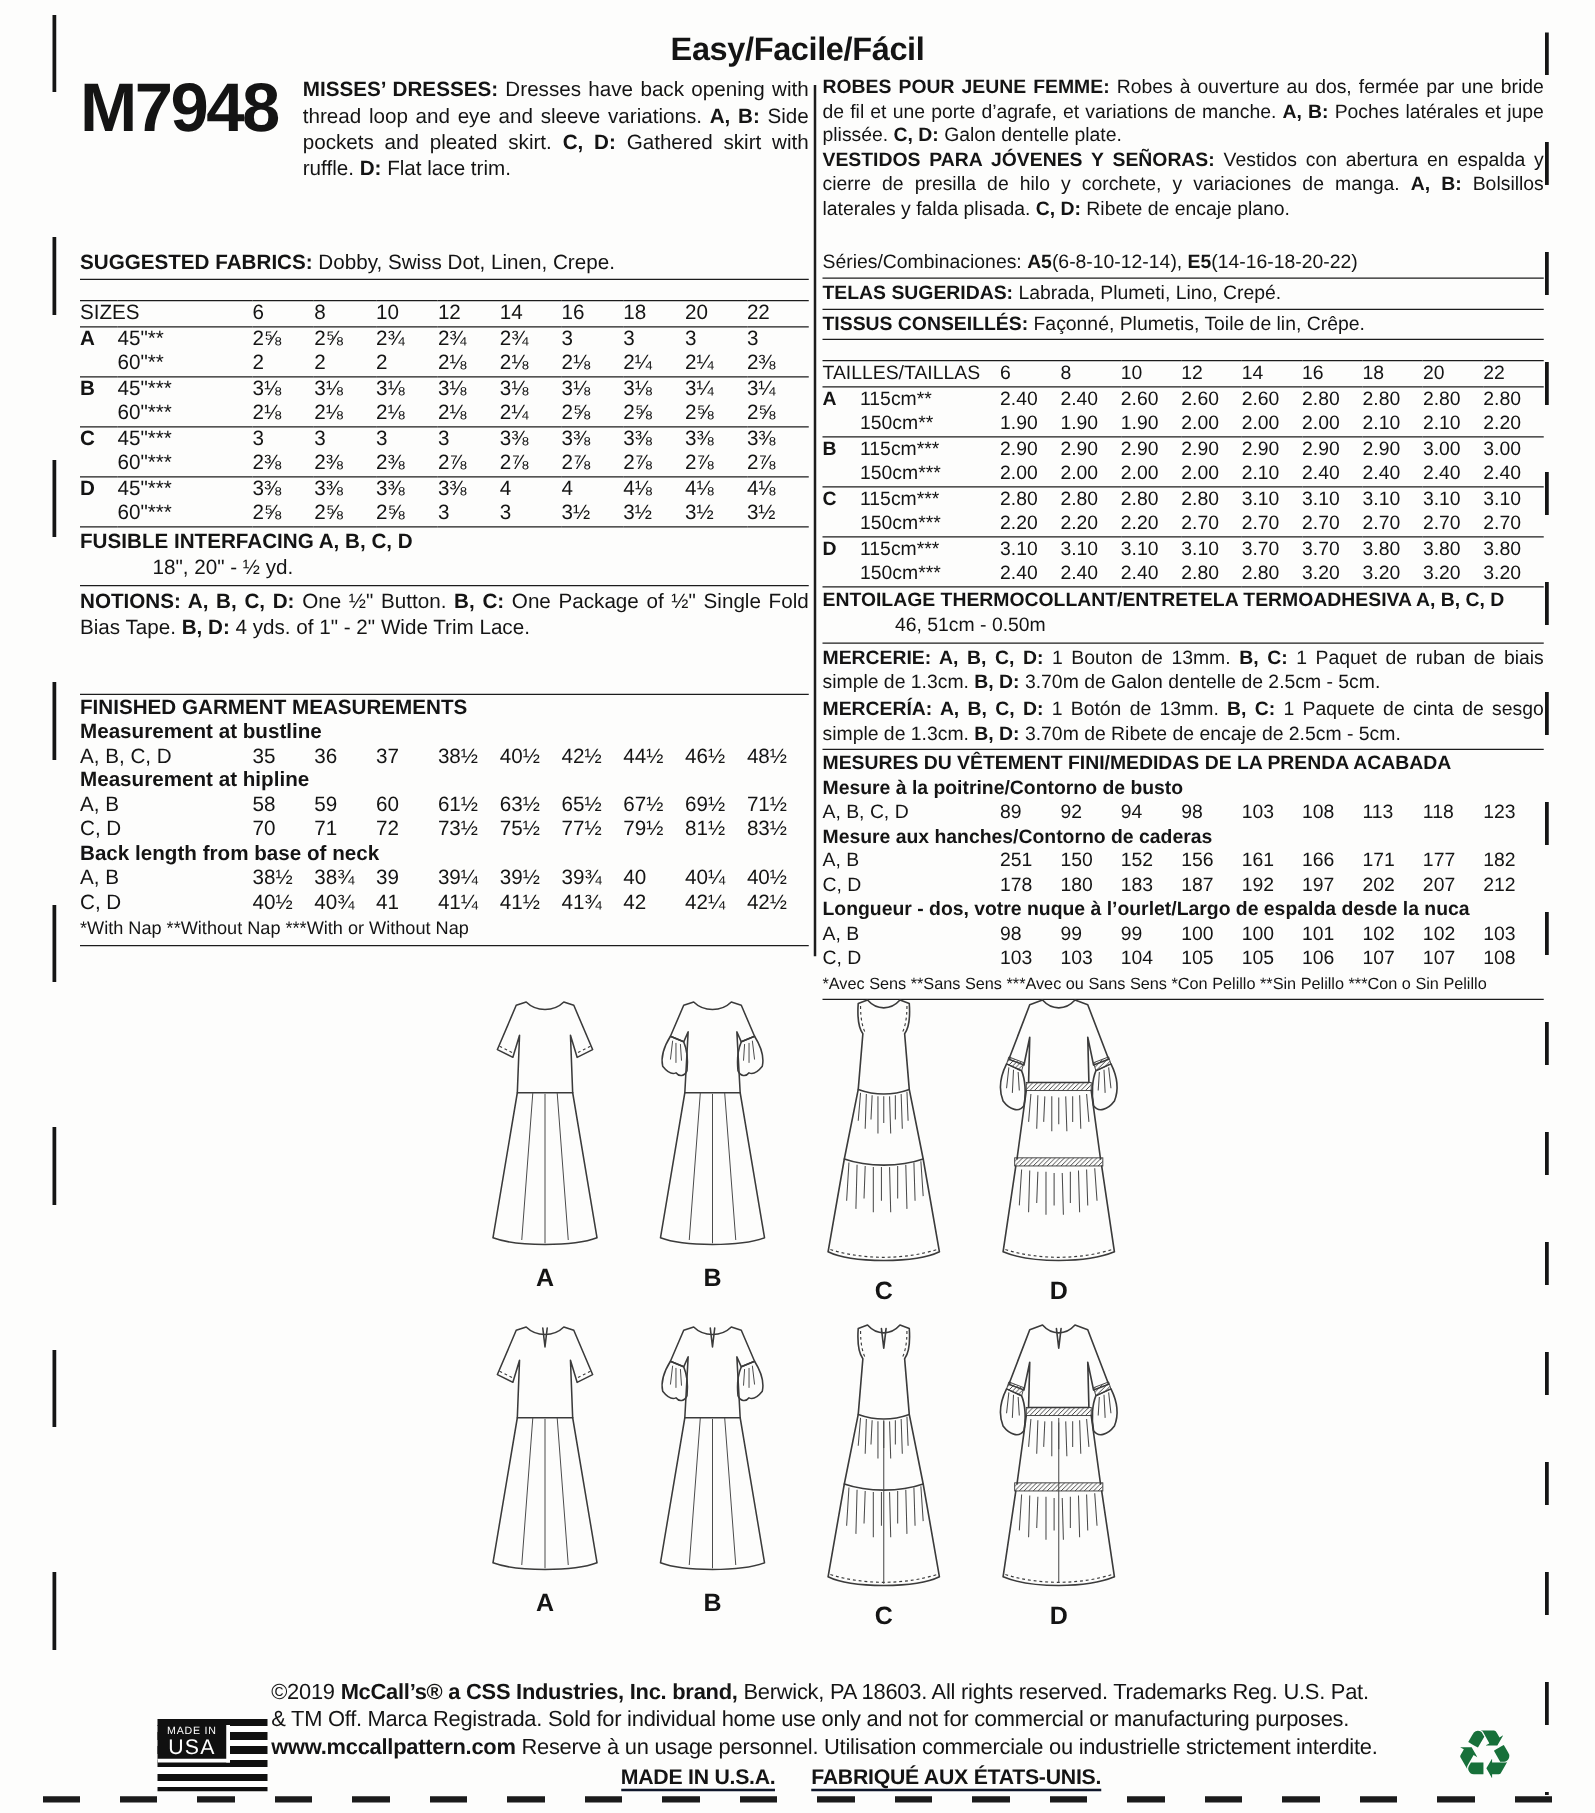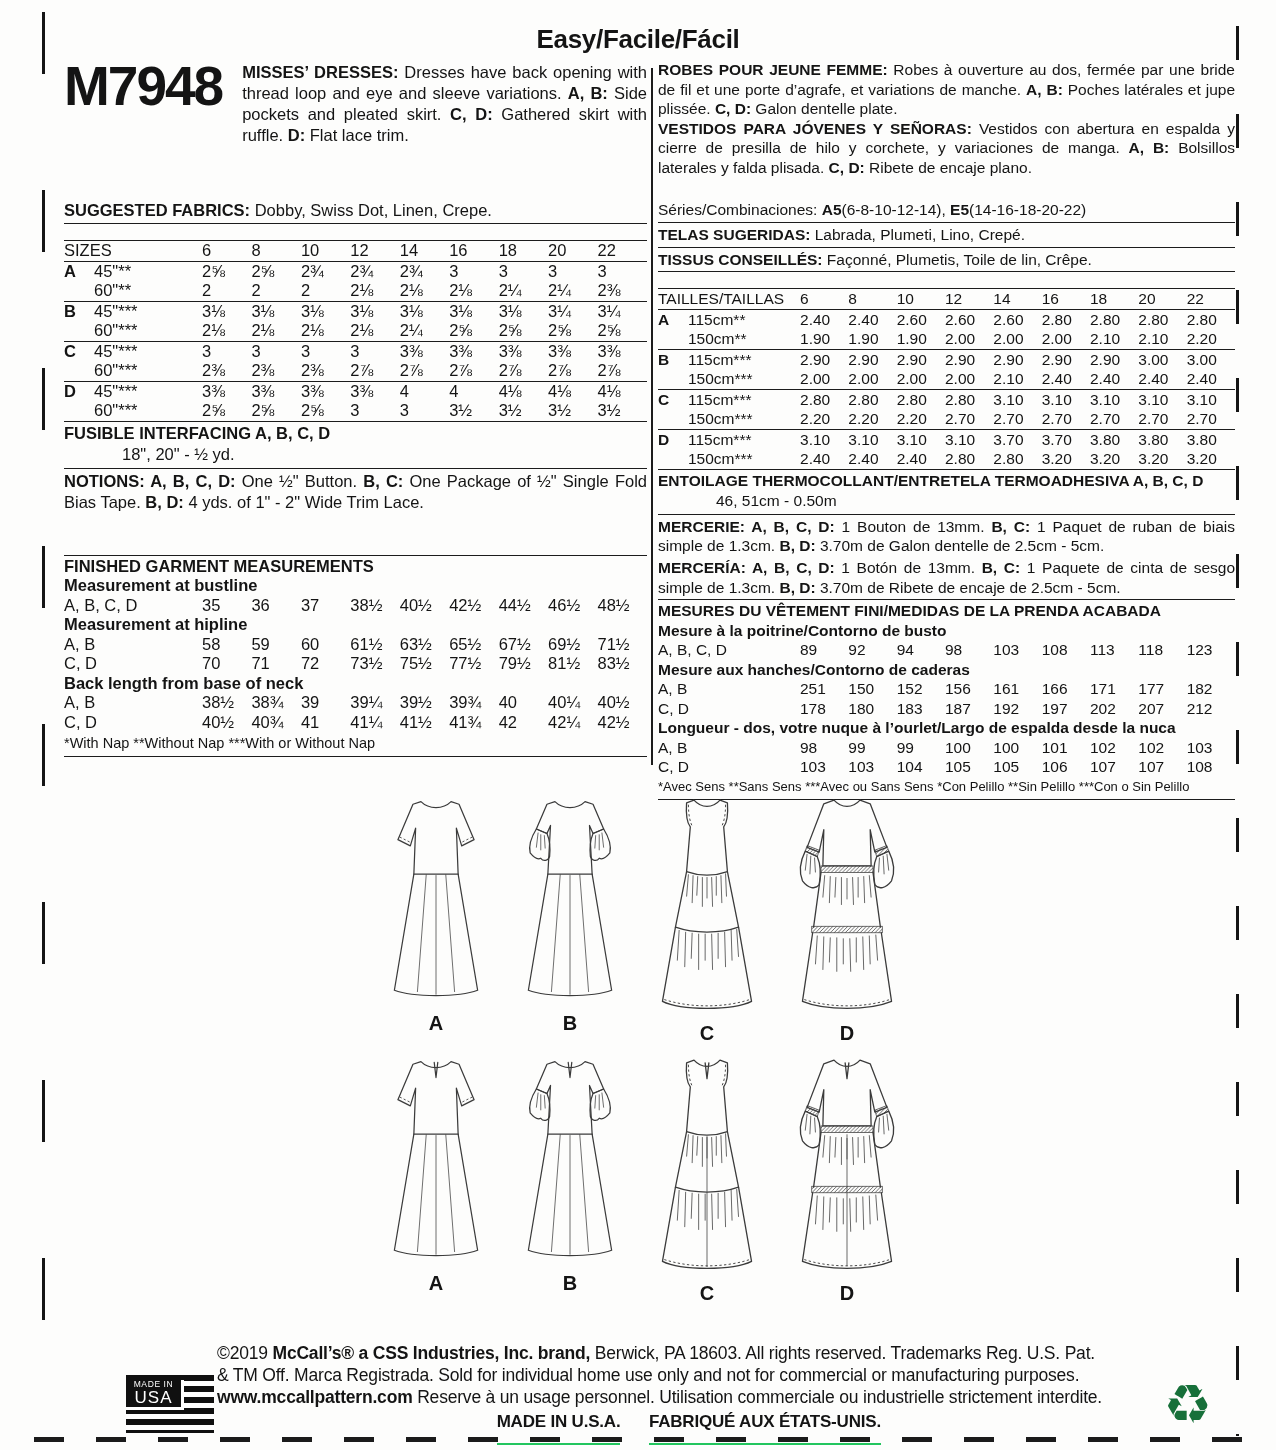--- a/index.html
+++ b/index.html
@@ -71,21 +71,21 @@
   .footer{position:absolute;top:1342px;left:126px;width:1086px;display:flex;gap:3px;align-items:flex-end}
   .flag{width:88px;height:58px;margin-top:5px;position:relative;flex:0 0 auto;
     background:repeating-linear-gradient(180deg,#101010 0 6px,#fff 6px 11px)}
   .canton{position:absolute;left:0;top:5px;width:58px;height:30px;background:#101010;color:#fff;
     display:flex;flex-direction:column;align-items:center;justify-content:center;line-height:1;
     border-right:3px solid #fff;border-bottom:3px solid #fff;box-sizing:border-box}
   .c1{font-size:8.5px;letter-spacing:.6px}
   .c2{font-size:17px;font-weight:normal;letter-spacing:1px}
   .ftext{flex:1;font-size:17.5px;line-height:1.26;letter-spacing:-.2px}
   .made{text-align:center;font-weight:bold;margin-top:3px;font-size:17px}
-  .u{border-bottom:2px solid #22c55e;margin:0 12px;padding-bottom:12px}
+  .u{border-bottom:2px solid #0f172a;margin:0 12px;padding-bottom:0}
   .recycle{font-size:54px;line-height:58px;color:#17703a;flex:0 0 auto;margin-top:4px}
 </style>
 </head>
 <body>
 
 <svg style="position:absolute;width:0;height:0" aria-hidden="true">
   <defs>
     <pattern id="lace" width="4" height="4" patternUnits="userSpaceOnUse">
       <path d="M0,4 L4,0 M-1,1 L1,-1 M3,5 L5,3" stroke="#3b3b3b" stroke-width="0.8"></path>
     </pattern>

